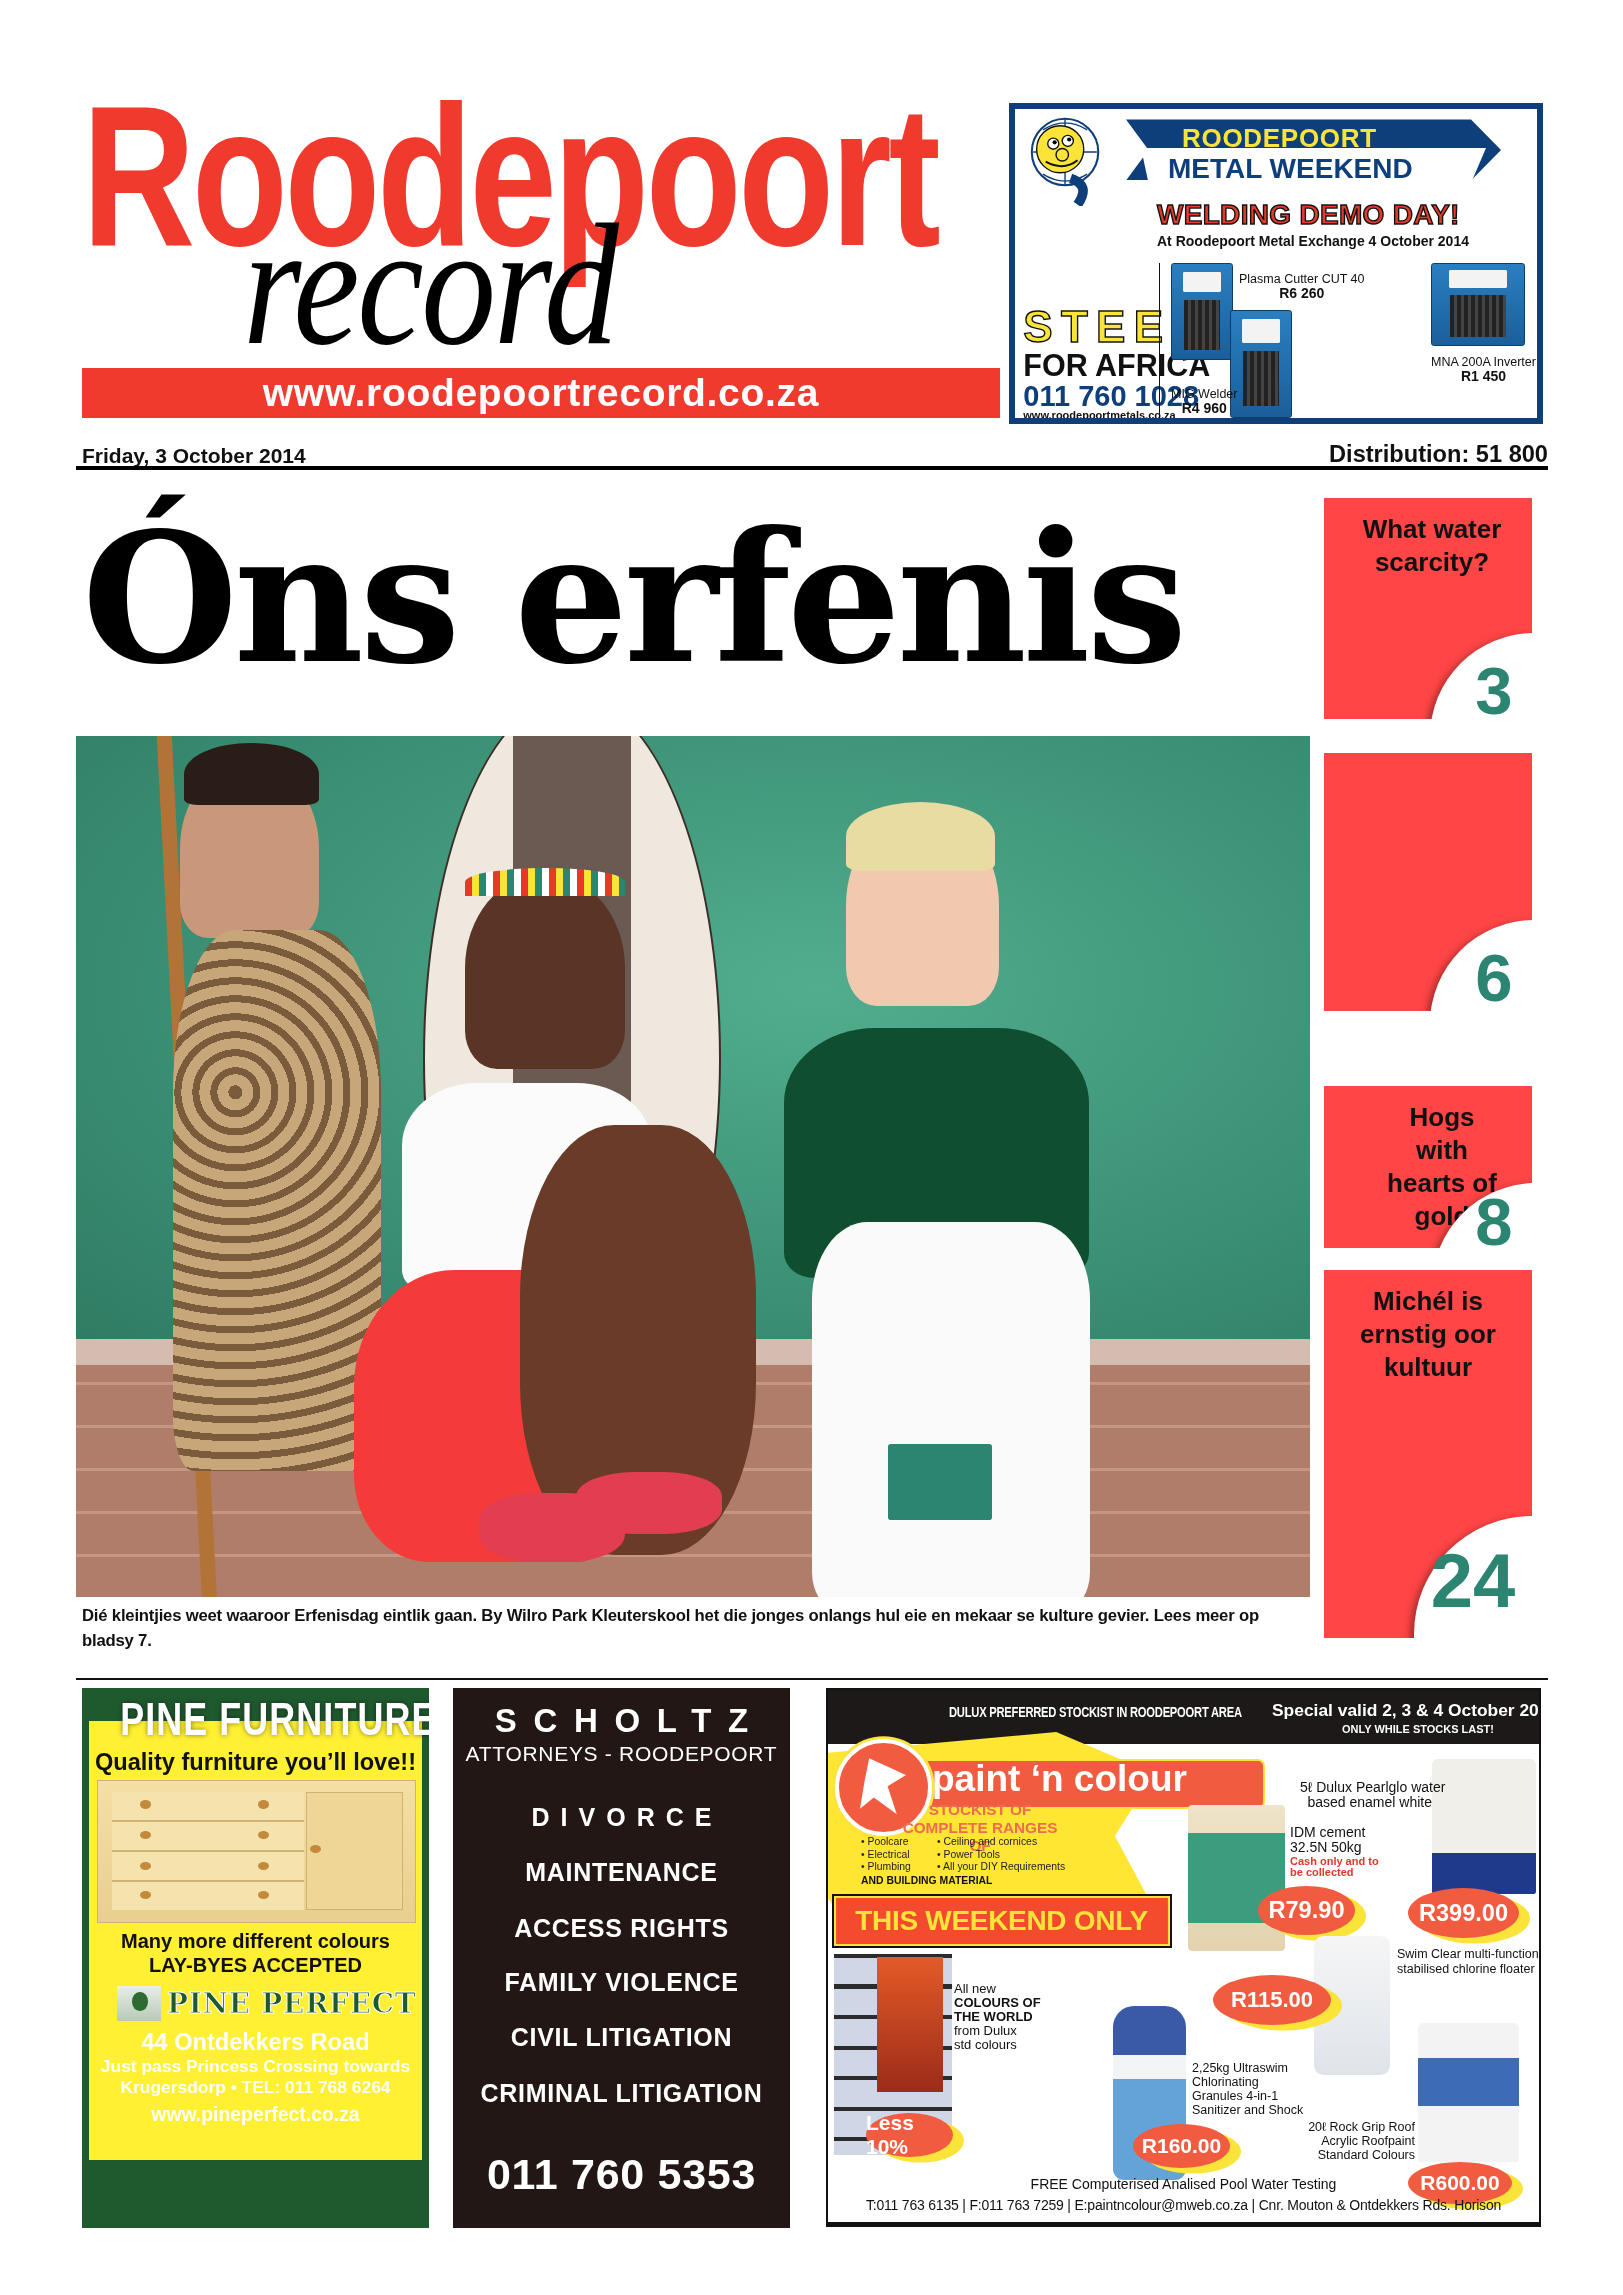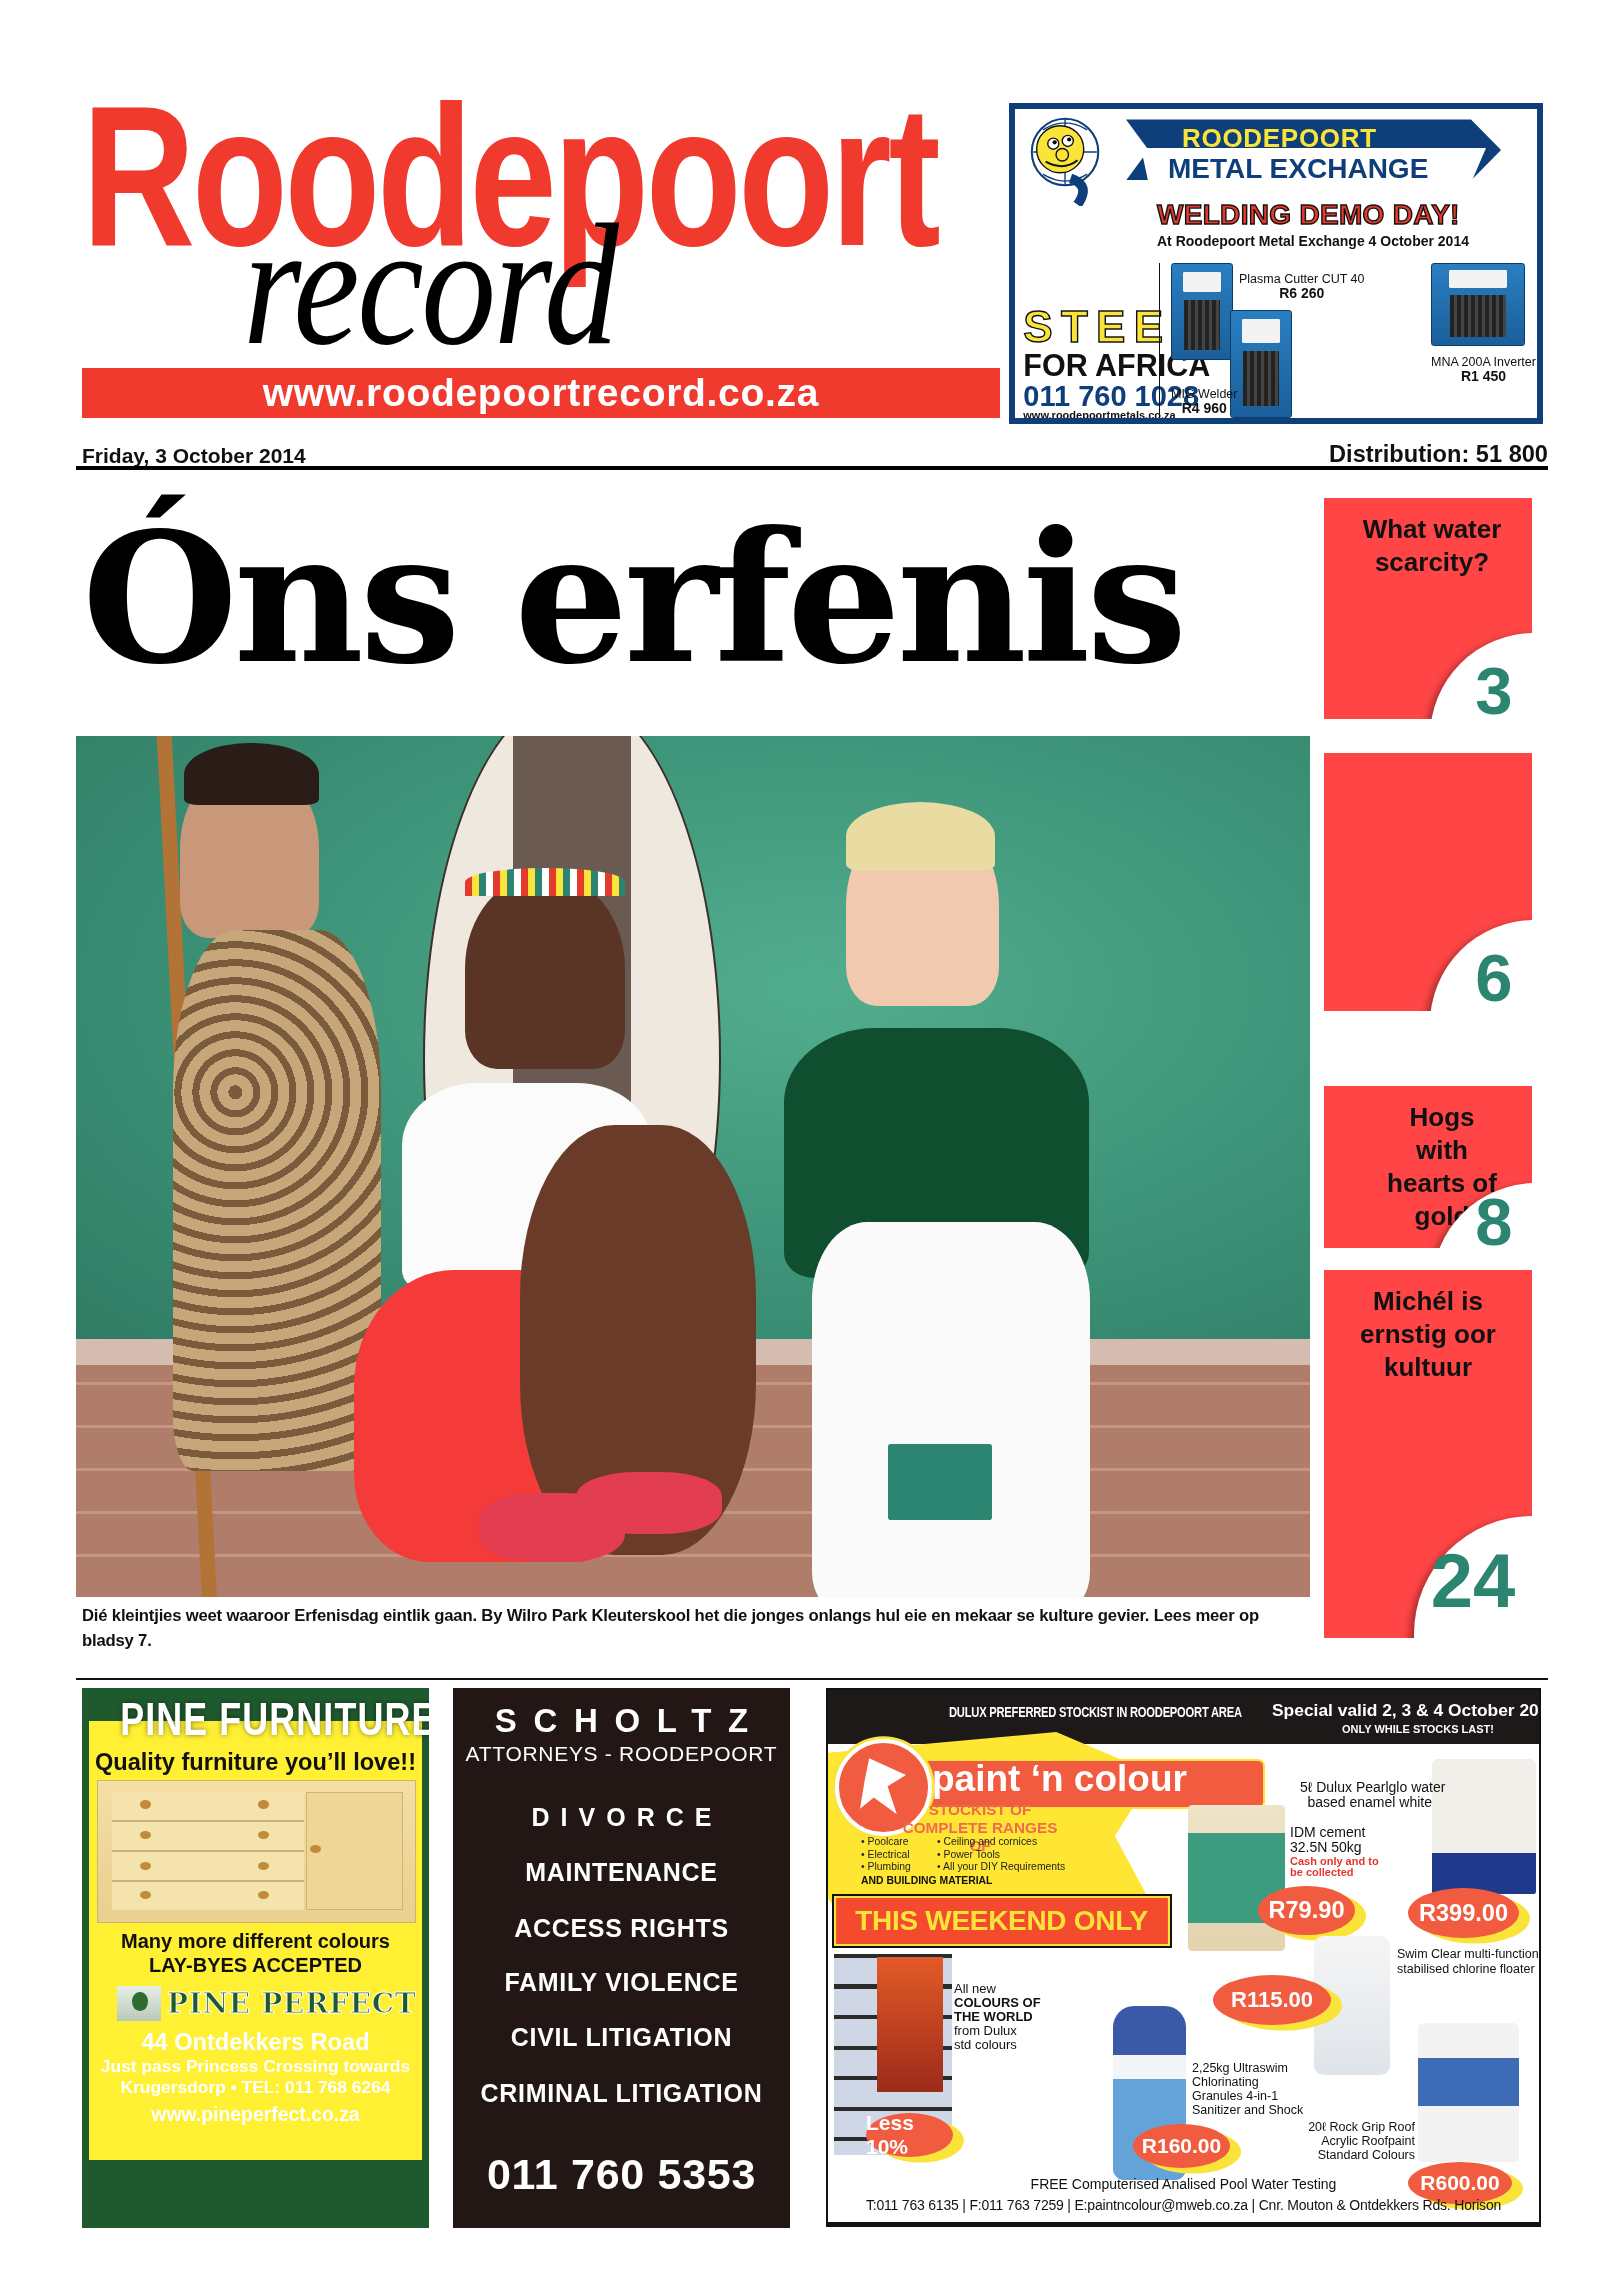--- a/index.html
+++ b/index.html
@@ -132,21 +132,21 @@
       <circle cx="47" cy="38" r="3"></circle>
     <circle cx="66" cy="36" r="8" fill="#fff" stroke="#111" stroke-width="2"></circle>
       <circle cx="68" cy="34" r="3"></circle>
     <circle cx="58" cy="56" r="9" fill="#fbe43a" stroke="#111" stroke-width="2"></circle>
     <path d="M34 66 Q60 80 80 64" stroke="#111" stroke-width="3" fill="none"></path>
     <path d="M70 90 Q100 100 80 128" stroke="#0f3f7a" stroke-width="14" fill="none"></path>
   </svg>
   <div class="abs mx-banner"></div>
   <div class="abs mx-banner2"></div>
   <div class="abs mx-roodepoort">ROODEPOORT</div>
-  <div class="abs mx-metal">METAL EXCHANGE</div>
+  <div class="abs mx-metal">METAL WEEKEND</div>
   <div class="abs mx-welding">WELDING DEMO DAY!</div>
   <div class="abs mx-at">At Roodepoort Metal Exchange 4 October 2014</div>
   <div class="abs mx-steel">STEEL</div>
   <div class="abs mx-africa">FOR AFRICA</div>
   <div class="abs mx-phone">011 760 1028</div>
   <div class="abs mx-web">www.roodepoortmetals.co.za</div>
   <div class="abs mx-divider"></div>
 
   <div class="abs welder" style="left:156px;top:154px;width:62px;height:97px;">
       <div class="panel"></div>

